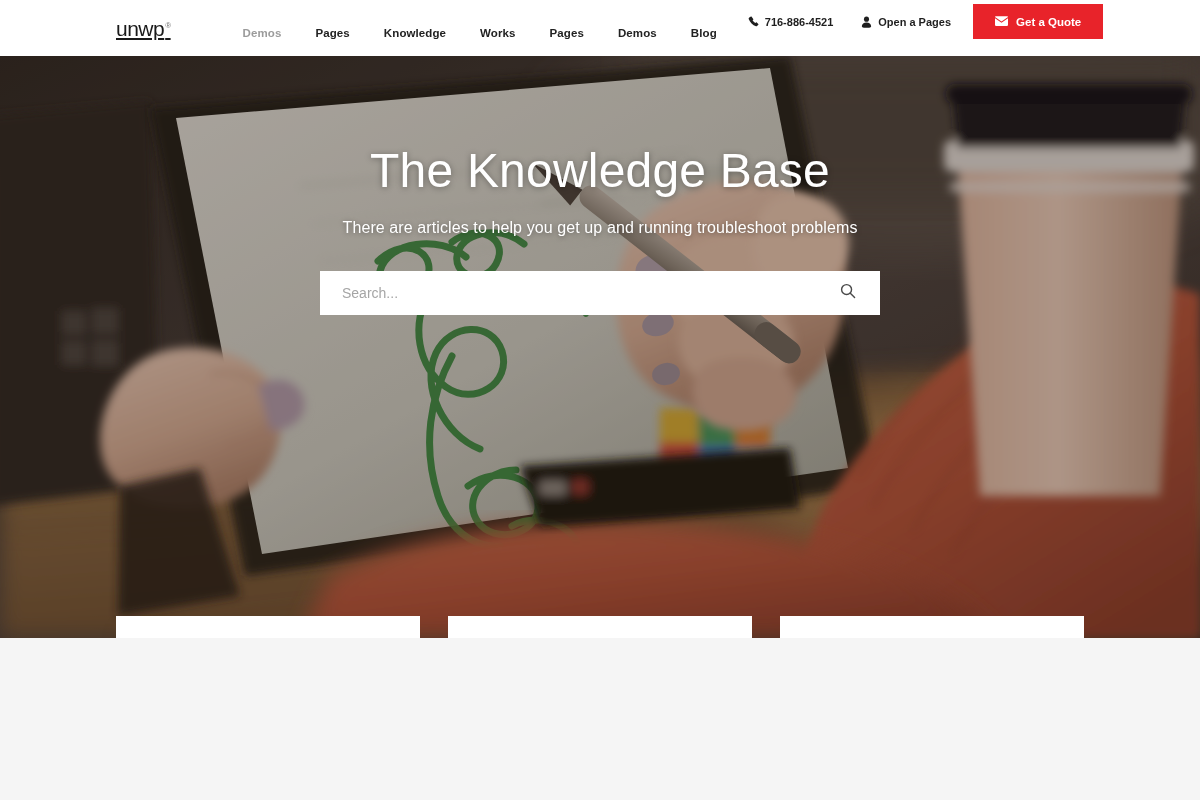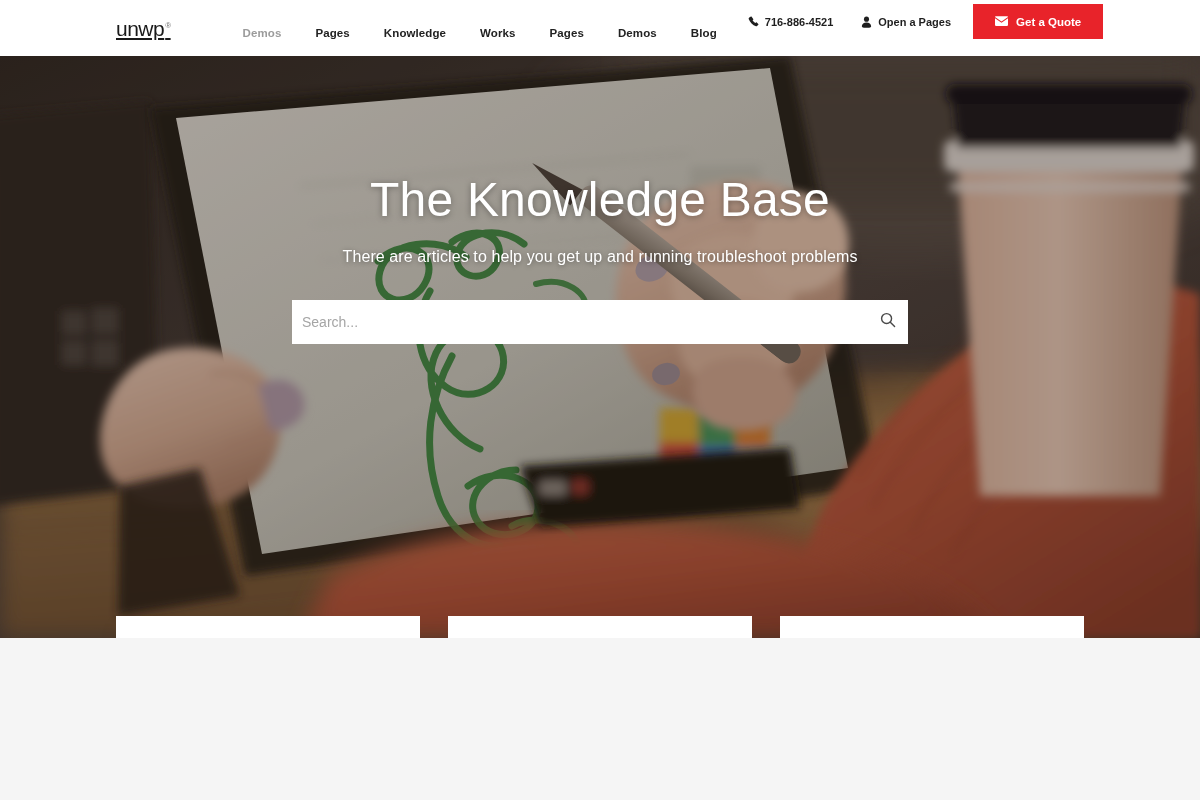--- a/index.html
+++ b/index.html
@@ -64,38 +64,38 @@
   .hero-photo svg { position: absolute; inset: 0; width: 1200px; height: 582px; }
   .hero-tint {
     position: absolute; inset: 0;
     background: rgba(40,22,16,0.34);
   }
   .hero-content {
     position: absolute; left: 0; right: 0; top: 0;
     text-align: center; z-index: 10;
   }
   .hero-title {
-    margin-top: 118px;
+    margin-top: 89px;
     font-size: 48px; font-weight: 400; color: #ffffff;
     letter-spacing: 0.2px; line-height: 1.1;
     text-shadow: 0 1px 6px rgba(0,0,0,0.35);
   }
   .hero-sub {
     margin-top: 21px;
     font-size: 16px; font-weight: 400; color: #ffffff;
     letter-spacing: 0.1px;
     text-shadow: 0 1px 5px rgba(0,0,0,0.4);
   }
   .search-wrap {
     margin: 34px auto 0;
-    width: 616px; height: 44px;
+    width: 560px; height: 44px;
     background: #fff;
     border: 4px solid rgba(255,255,255,0.30);
     display: flex; align-items: center;
-    padding: 0 6px;
+    padding: 0 18px;
     position: relative;
     gap: 42px;
   }
   .search-input {
     flex: 1; border: none; outline: none;
     font-size: 14px; color: #3c3c3c;
     font-family: "Liberation Sans", sans-serif;
     background: transparent;
   }
   .search-input::placeholder { color: #a5a5a5; }

